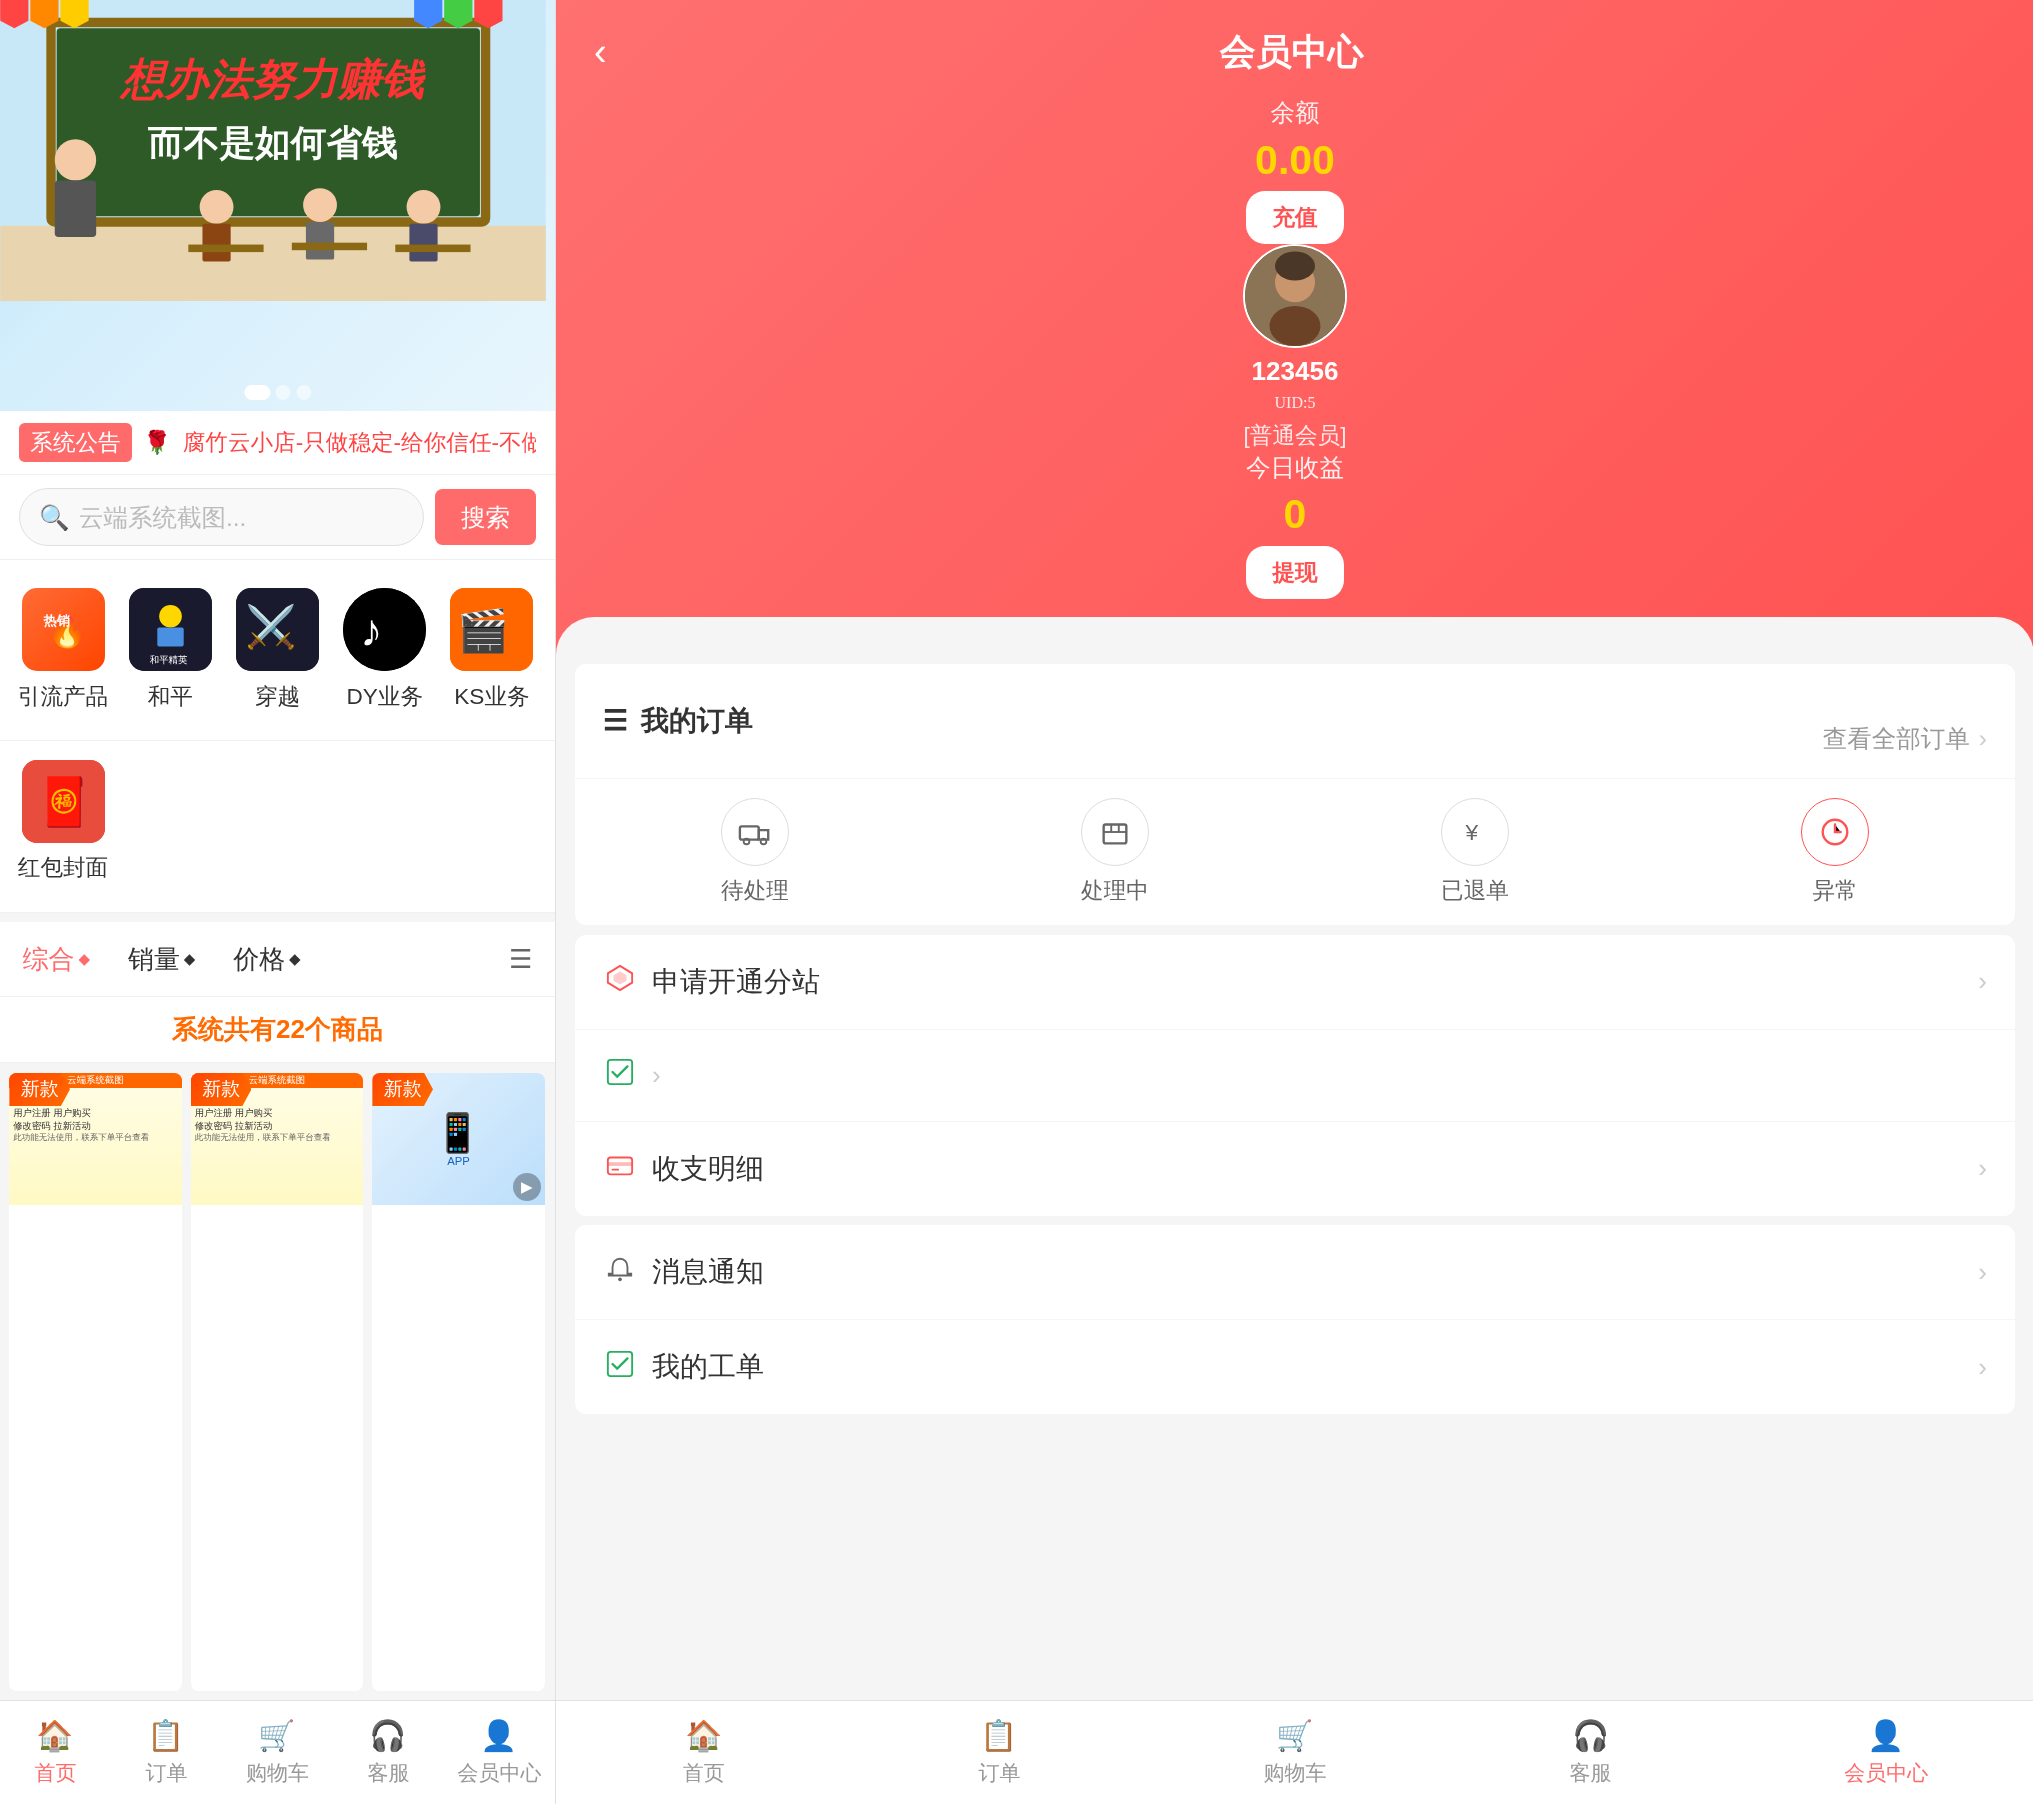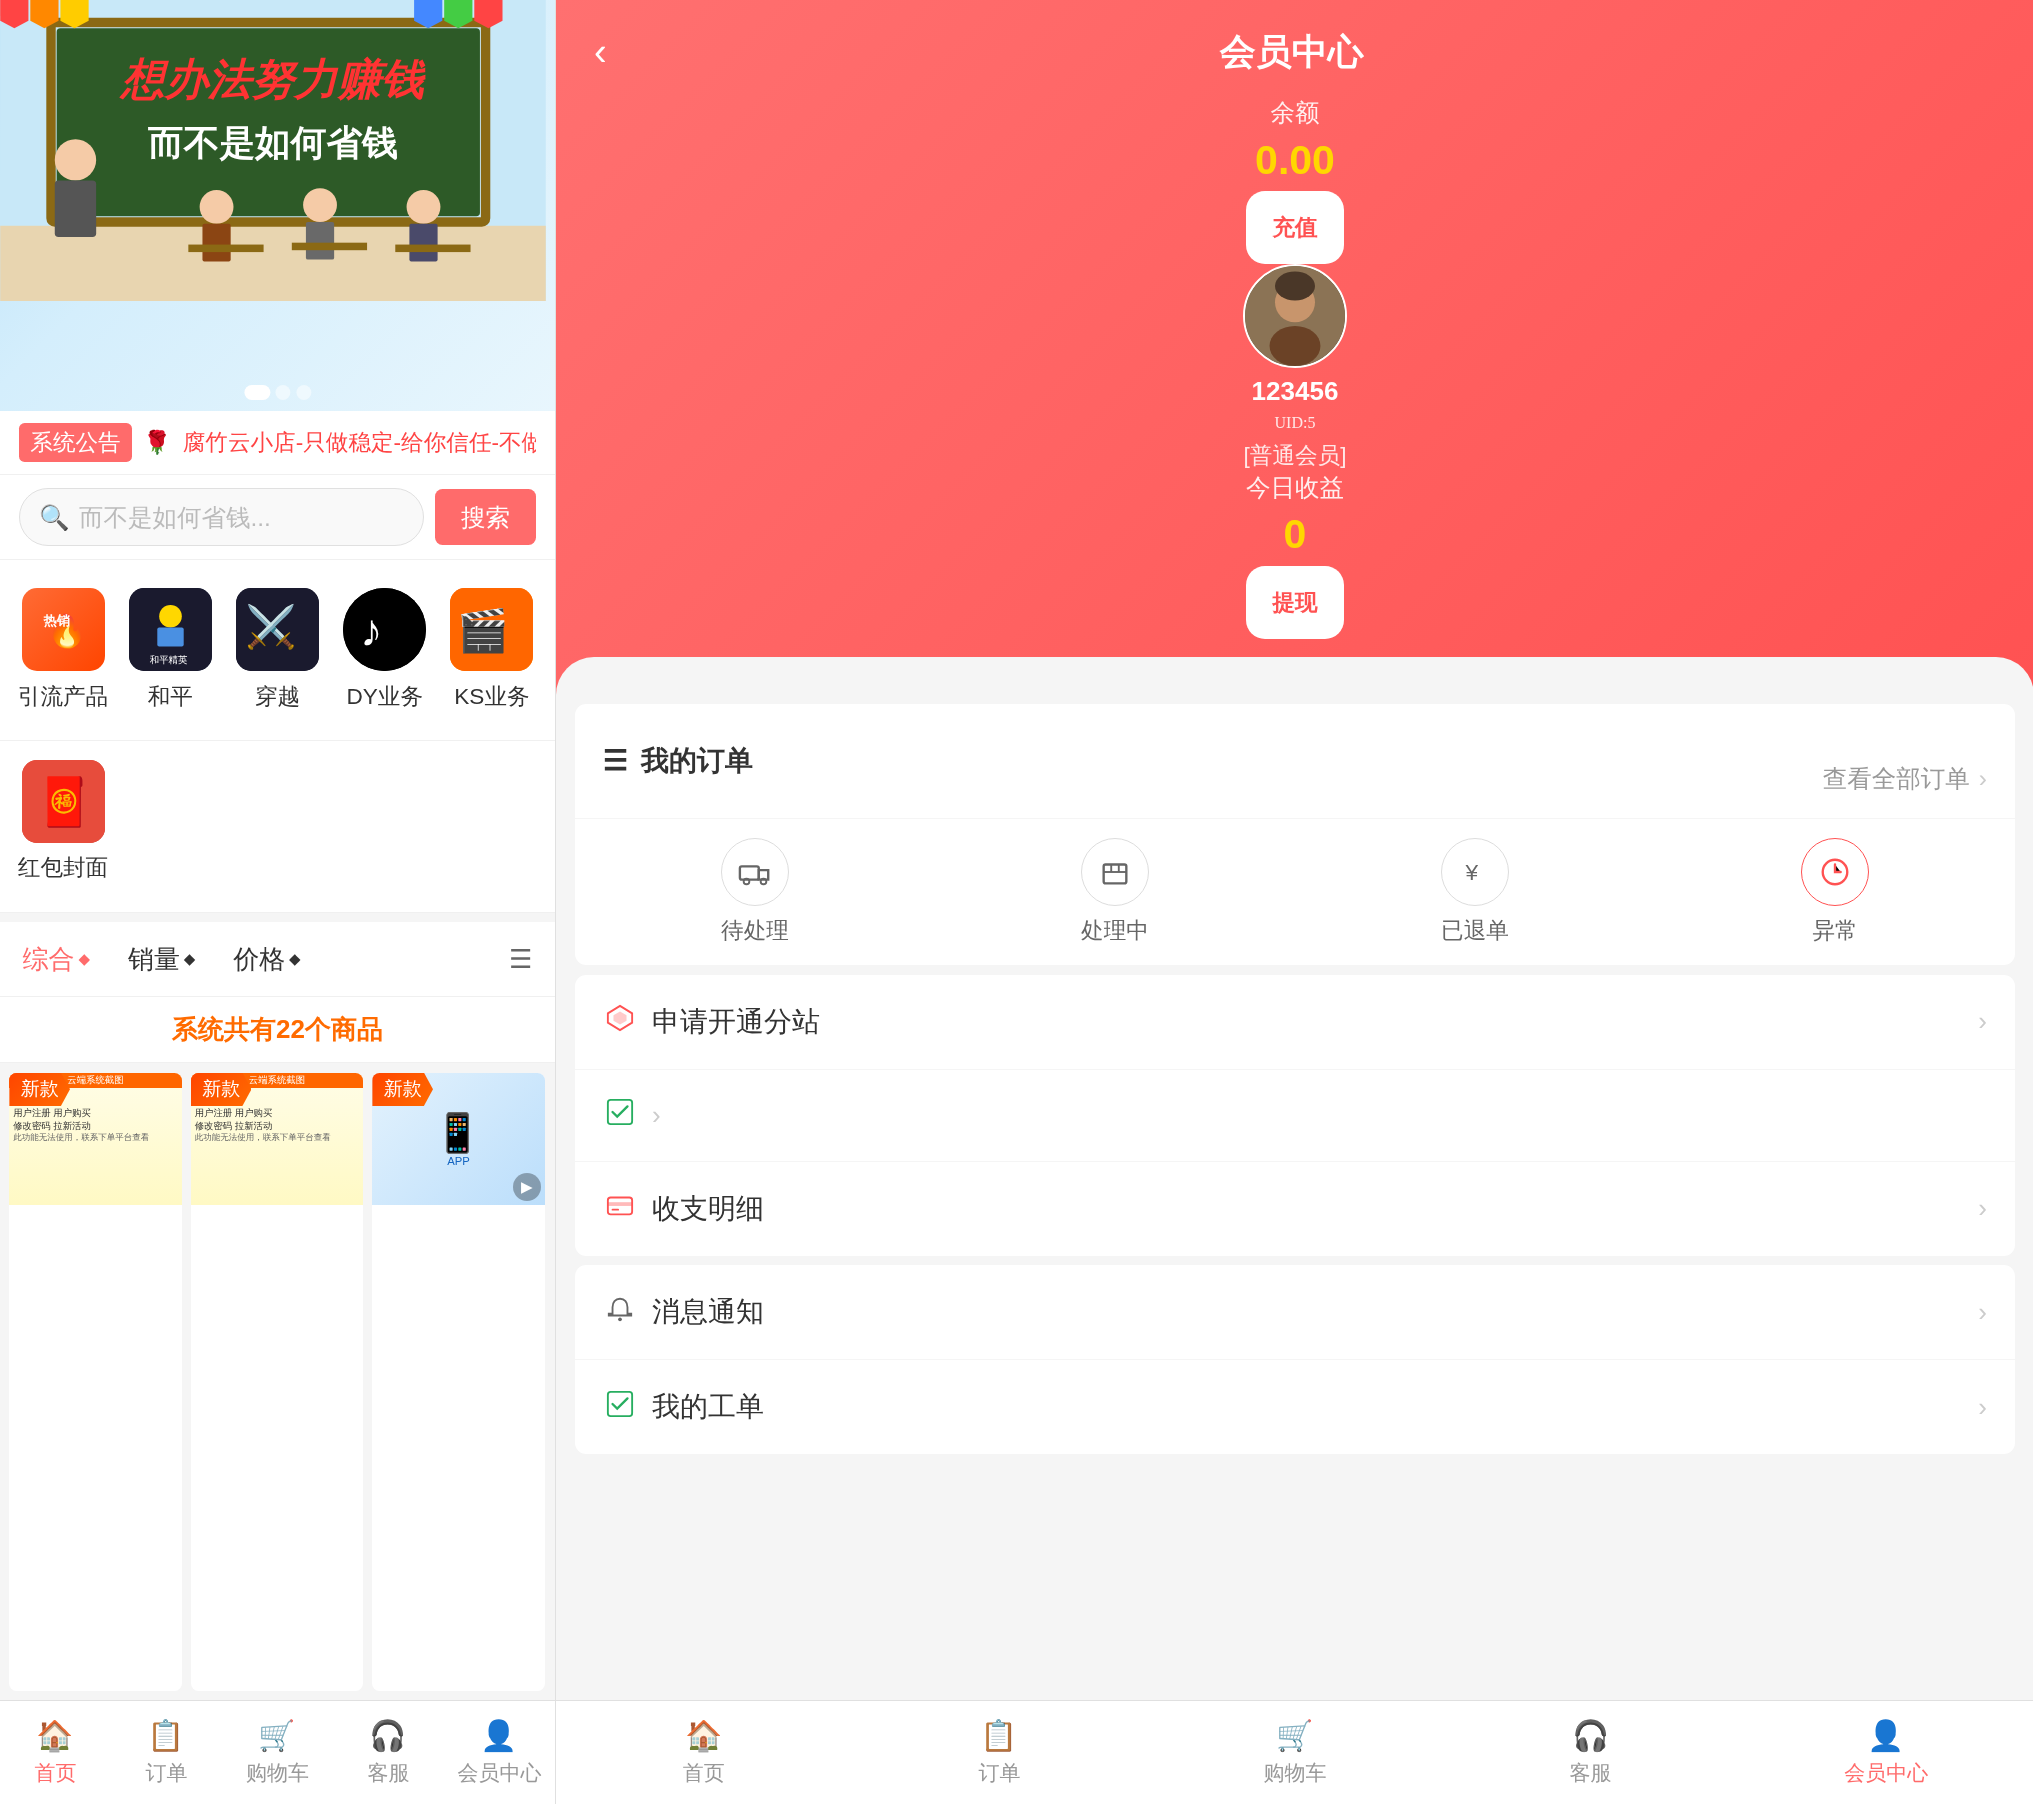--- a/index.html
+++ b/index.html
@@ -343,21 +343,21 @@
     }
     .balance-amount {
       color: #ffd700;
       font-size: 41px;
       font-weight: 700;
     }
     .action-btn {
       background: white;
       color: #ff5252;
       font-size: 22.6px;
-      padding: 21px 26px;
+      padding: 11px 26px;
       border-radius: 19px;
       border: none;
       cursor: pointer;
       font-weight: 600;
     }
     .avatar-section {
       display: flex;
       flex-direction: column;
       align-items: center;
       gap: 7.5px;
@@ -602,21 +602,21 @@
 
   <div class="notice-bar">
     <span class="notice-label">系统公告</span>
     <span class="notice-icon">🌹</span>
     <span class="notice-text">腐竹云小店-只做稳定-给你信任-不做跑路狗-售后稳定</span>
   </div>
 
   <div class="search-bar">
     <div class="search-input-wrap">
       <span class="search-icon-svg">🔍</span>
-      <span class="search-placeholder">而不是如何省钱...</span>
+      <span class="search-placeholder">云端系统截图...</span>
     </div>
     <button class="search-btn">搜索</button>
   </div>
 
   <div class="category-grid">
     <div class="category-item">
       <div class="cat-icon cat-hot">
         <svg width="47" height="47" viewBox="0 0 50 50" style="font-size:36px">
           <text x="8" y="38" font-size="34">🔥</text>
           <text x="4" y="20" font-size="14" fill="white" font-weight="bold">热销</text>

